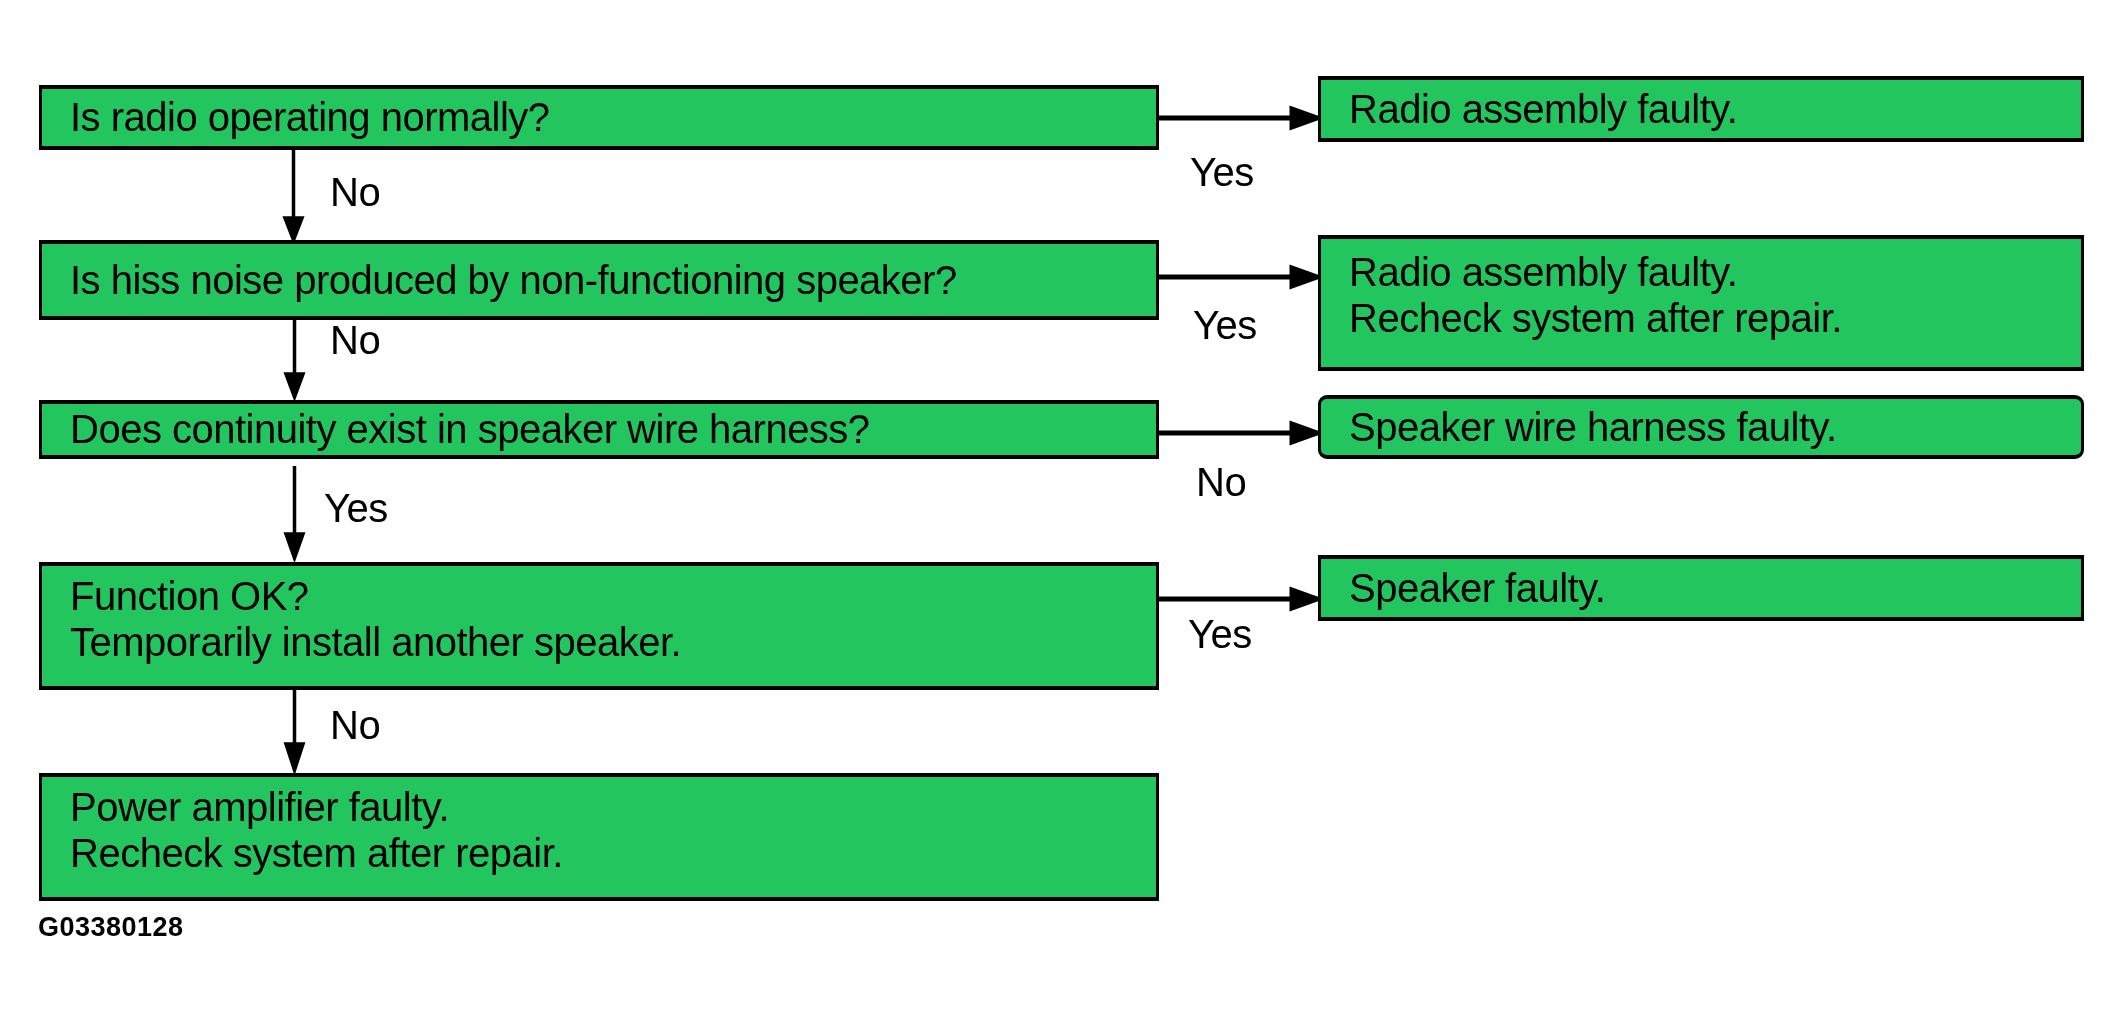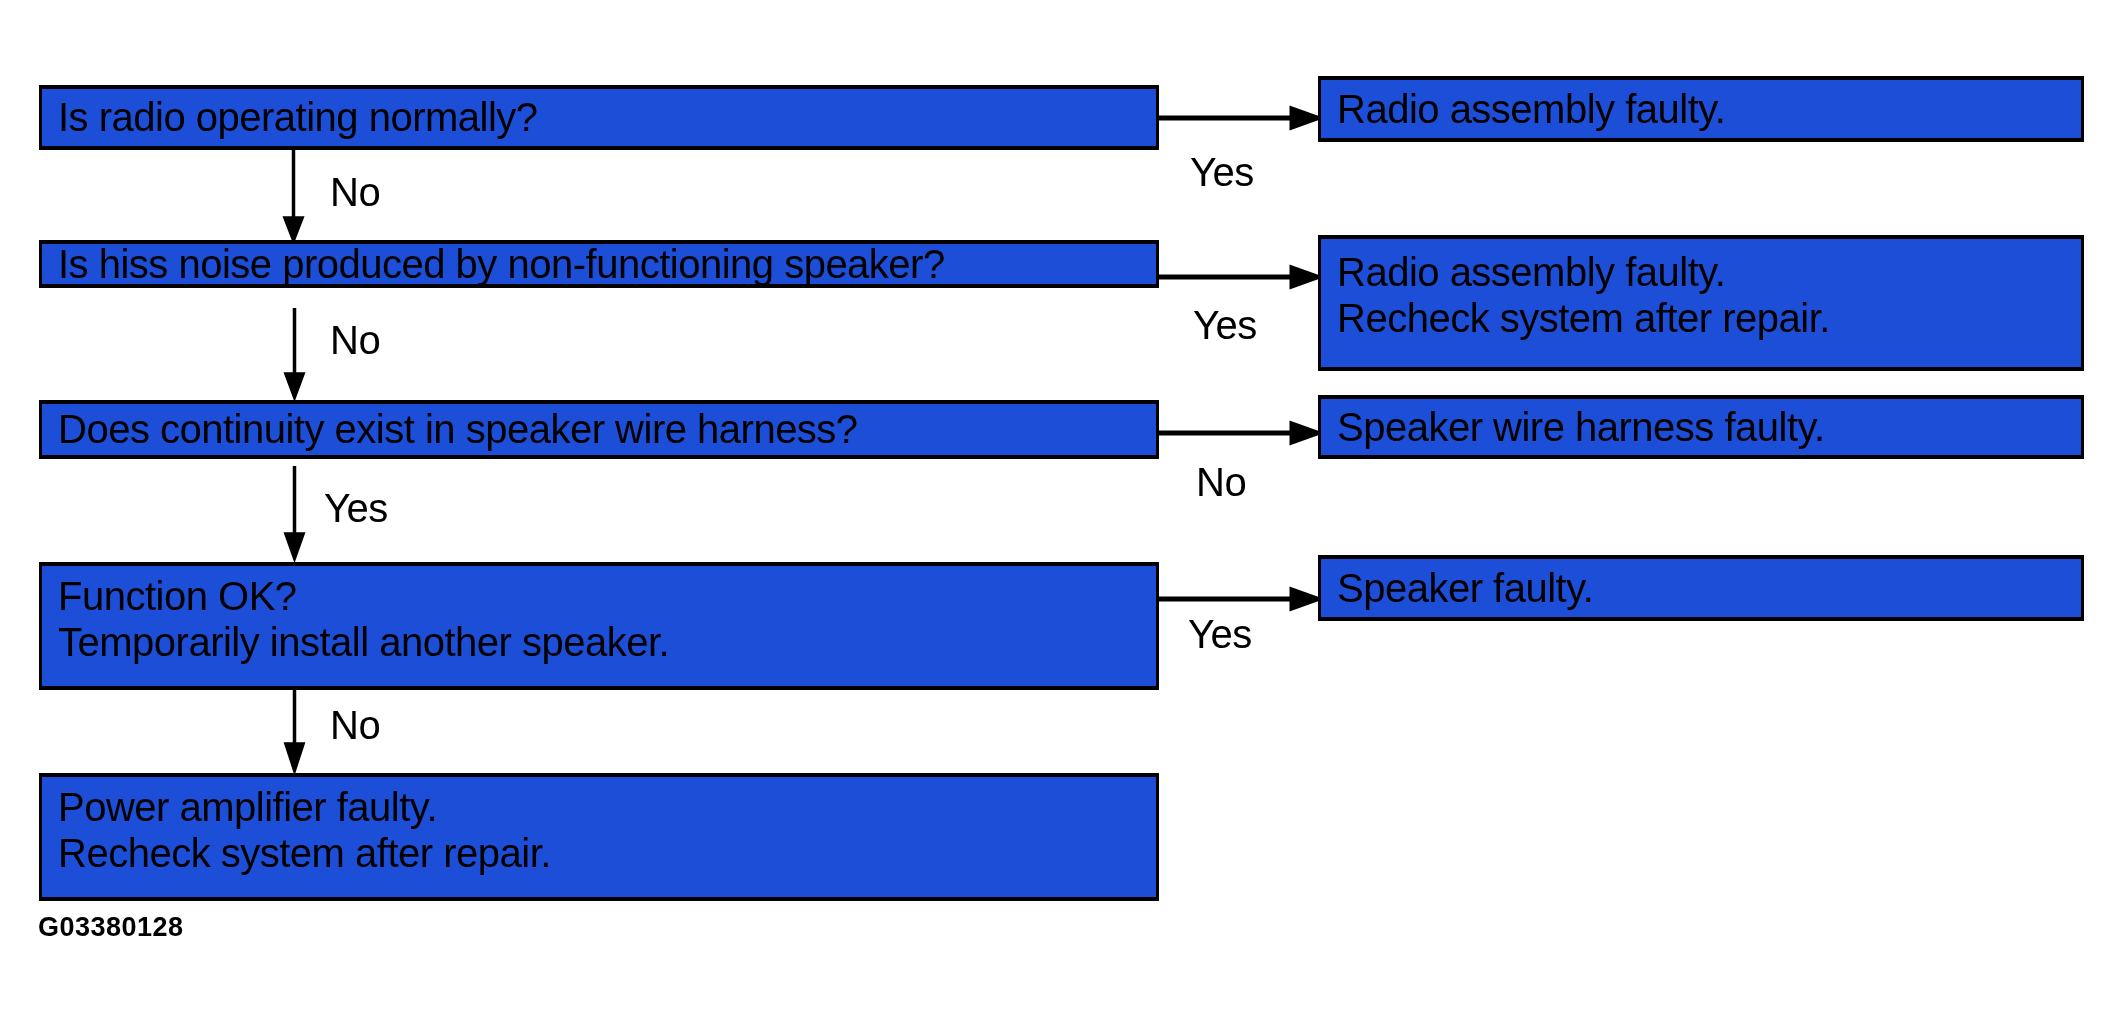--- a/index.html
+++ b/index.html
@@ -18,27 +18,27 @@
   }
   #arrow-layer {
     position: absolute;
     left: 0; top: 0;
     width: 2124px;
     height: 1014px;
   }
   .box {
     position: absolute;
     box-sizing: border-box;
-    background: #1d4ed8;
+    background: #22c55e;
     border: 3px solid #000000;
     border-top-width: 4px;
     border-bottom-width: 4px;
     font-size: 40px;
     letter-spacing: -0.5px;
-    padding-left: 16px;
+    padding-left: 28px;
     color: #000000;
   }
   .box.center {
     display: flex;
     align-items: center;
   }
   .box.multi {
     padding-top: 7px;
     line-height: 46px;
   }
@@ -86,21 +86,21 @@
       <polygon points="1292,424 1292,442 1317,433"></polygon>
       <line x1="1157" y1="599" x2="1294" y2="599"></line>
       <polygon points="1292,590 1292,608 1317,599"></polygon>
     </g>
   </svg>
 
   <div class="box center" style="left:39px; top:85px; width:1120px; height:65px;">
     <span>Is radio operating normally?</span>
   </div>
 
-  <div class="box center" style="left:39px; top:240px; width:1120px; height:48px;">
+  <div class="box center" style="left:39px; top:240px; width:1120px; height:80px;">
     <span>Is hiss noise produced by non-functioning speaker?</span>
   </div>
 
   <div class="box center" style="left:39px; top:400px; width:1120px; height:59px;">
     <span>Does continuity exist in speaker wire harness?</span>
   </div>
 
   <div class="box multi" style="left:39px; top:562px; width:1120px; height:128px;">
     <span>Function OK?</span>
     <span>Temporarily install another speaker.</span>
@@ -113,21 +113,21 @@
 
   <div class="box center" style="left:1318px; top:76px; width:766px; height:66px;">
     <span>Radio assembly faulty.</span>
   </div>
 
   <div class="box multi" style="left:1318px; top:235px; width:766px; height:136px; padding-top:10px;">
     <span>Radio assembly faulty.</span>
     <span>Recheck system after repair.</span>
   </div>
 
-  <div class="box center" style="left:1318px; top:395px; width:766px; height:64px;">
+  <div class="box center" style="left:1318px; top:395px; width:766px; height:64px;border-radius:9px;">
     <span>Speaker wire harness faulty.</span>
   </div>
 
   <div class="box center" style="left:1318px; top:555px; width:766px; height:66px;align-items:center;">
     <span>Speaker faulty.</span>
   </div>
 
   <span class="lbl" style="left:318px; top:170px;">No</span>
   <span class="lbl" style="left:1178px; top:150px;">Yes</span>
 

